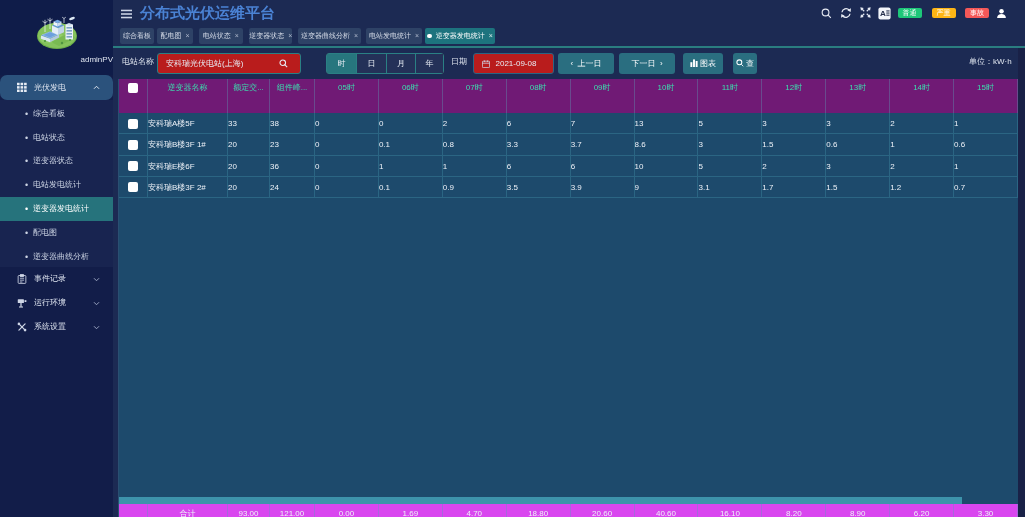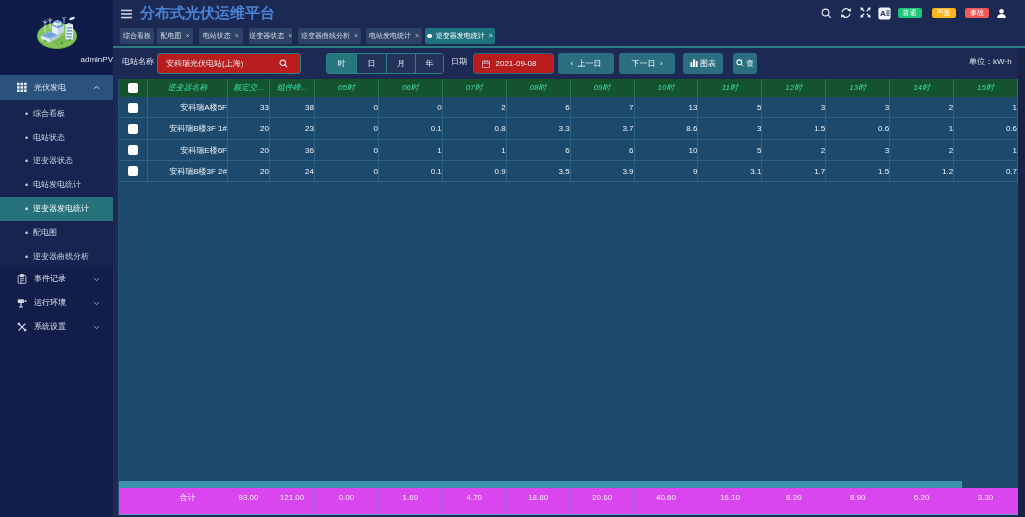--- a/index.html
+++ b/index.html
@@ -3,21 +3,21 @@
 <meta charset="utf-8">
 <style>
 * { margin:0; padding:0; box-sizing:border-box; }
 html,body { width:1025px; height:517px; overflow:hidden; }
 body { font-family:"Liberation Sans", sans-serif; background:#1c2a53; position:relative; }
 
 
 #sidebar { position:absolute; left:0; top:0; width:113px; height:517px; background:#121d49; }
 #avatarPanel { position:absolute; left:0; top:0; width:113px; height:75px; background:#0f1c49; }
 #adminName { position:absolute; top:55px; width:113px; text-align:right; color:#dde3ee; font-size:8px; }
-.mparent { position:absolute; left:0; width:113px; height:24px; color:#dfe5f0; font-size:8px; line-height:24px; }
+.mparent { position:absolute; left:0; width:113px; height:24px; color:#dfe5f0; font-size:8px; line-height:24px;border-radius:7px; }
 .mparent .mtxt { position:absolute; left:34px; top:0; }
 .mparent svg.micon { position:absolute; left:17px; top:7px; }
 .mparent svg.caret { position:absolute; right:13px; top:10px; }
 #mp1 { top:75px; height:25px; line-height:25px; background:#2b527c; }
 #submenu { position:absolute; left:0; top:100px; width:113px; height:167px; background:#182450; }
 .sitem { position:absolute; left:0; width:113px; height:24px; color:#ccd4e4; font-size:8px; line-height:24px; }
 .sitem .bullet { position:absolute; left:25px; top:0; font-size:9px; }
 .sitem .stxt { position:absolute; left:33px; top:0; }
 .sitem.active { background:#26737c; color:#fff; }
 
@@ -41,24 +41,24 @@
 .flabel { position:absolute; top:9px; color:#dfe5ef; font-size:8px; }
 .fbox { position:absolute; top:6px; height:21px; border:1px solid #2a8084; border-radius:3px; color:#e8edf5; font-size:8px; line-height:19px; background:#b91c1c; }
 .tealbtn { position:absolute; top:6px; height:21px; background:#2a6e80; border-radius:3px; color:#fff; font-size:8px; line-height:21px; text-align:center; }
 .seg { position:absolute; top:0; height:19px; line-height:19px; text-align:center; color:#e8edf5; font-size:8px; border-left:1px solid #2a8084; background:#243158; }
 .seg:first-child { border-left:none; }
 .seg.on { background:#27767e; }
 
 
 #tablewrap { position:absolute; left:118px; top:79px; width:900px; border-left:1px solid rgba(75,165,185,0.3); }
 .trow { display:grid; grid-template-columns:29px 80px 42px 45px repeat(11, 1fr); }
-#thead { height:18px; background:#14532d;font-style:italic; }
+#thead { height:34px; background:#701a75; }
 #thead .c { color:#3cdfae; font-size:8px; line-height:18px; text-align:center; border-right:1px solid rgba(90,190,200,0.3); overflow:hidden; white-space:nowrap; }
 .drow { height:21.3px; background:#1d4a6c; }
-.drow .c { color:#eef2f8; font-size:8px; line-height:21px; text-align:right; border-right:1px solid rgba(75,165,185,0.3); border-bottom:1px solid rgba(75,165,185,0.3); overflow:hidden; white-space:nowrap; }
+.drow .c { color:#eef2f8; font-size:8px; line-height:21px; text-align:left; border-right:1px solid rgba(75,165,185,0.3); border-bottom:1px solid rgba(75,165,185,0.3); overflow:hidden; white-space:nowrap; }
 #filler { height:298.9px; background:#1d4a6c; }
 #scrollrow { height:7px; background:#1d4a6c; }
 #thumb { width:843px; height:7px; background:#3d93ab; }
 #tfoot { height:27px; background:#d946ef; border-bottom:1px solid rgba(80,180,190,0.8); }
 #tfoot .c { color:#eef2f8; font-size:8px; line-height:20px; text-align:center; border-right:1px solid rgba(75,165,185,0.35); white-space:nowrap; }
 .cbx { width:10px; height:10px; background:#fff; border-radius:2px; margin:auto; }
 </style>
 </head>
 <body>
 

